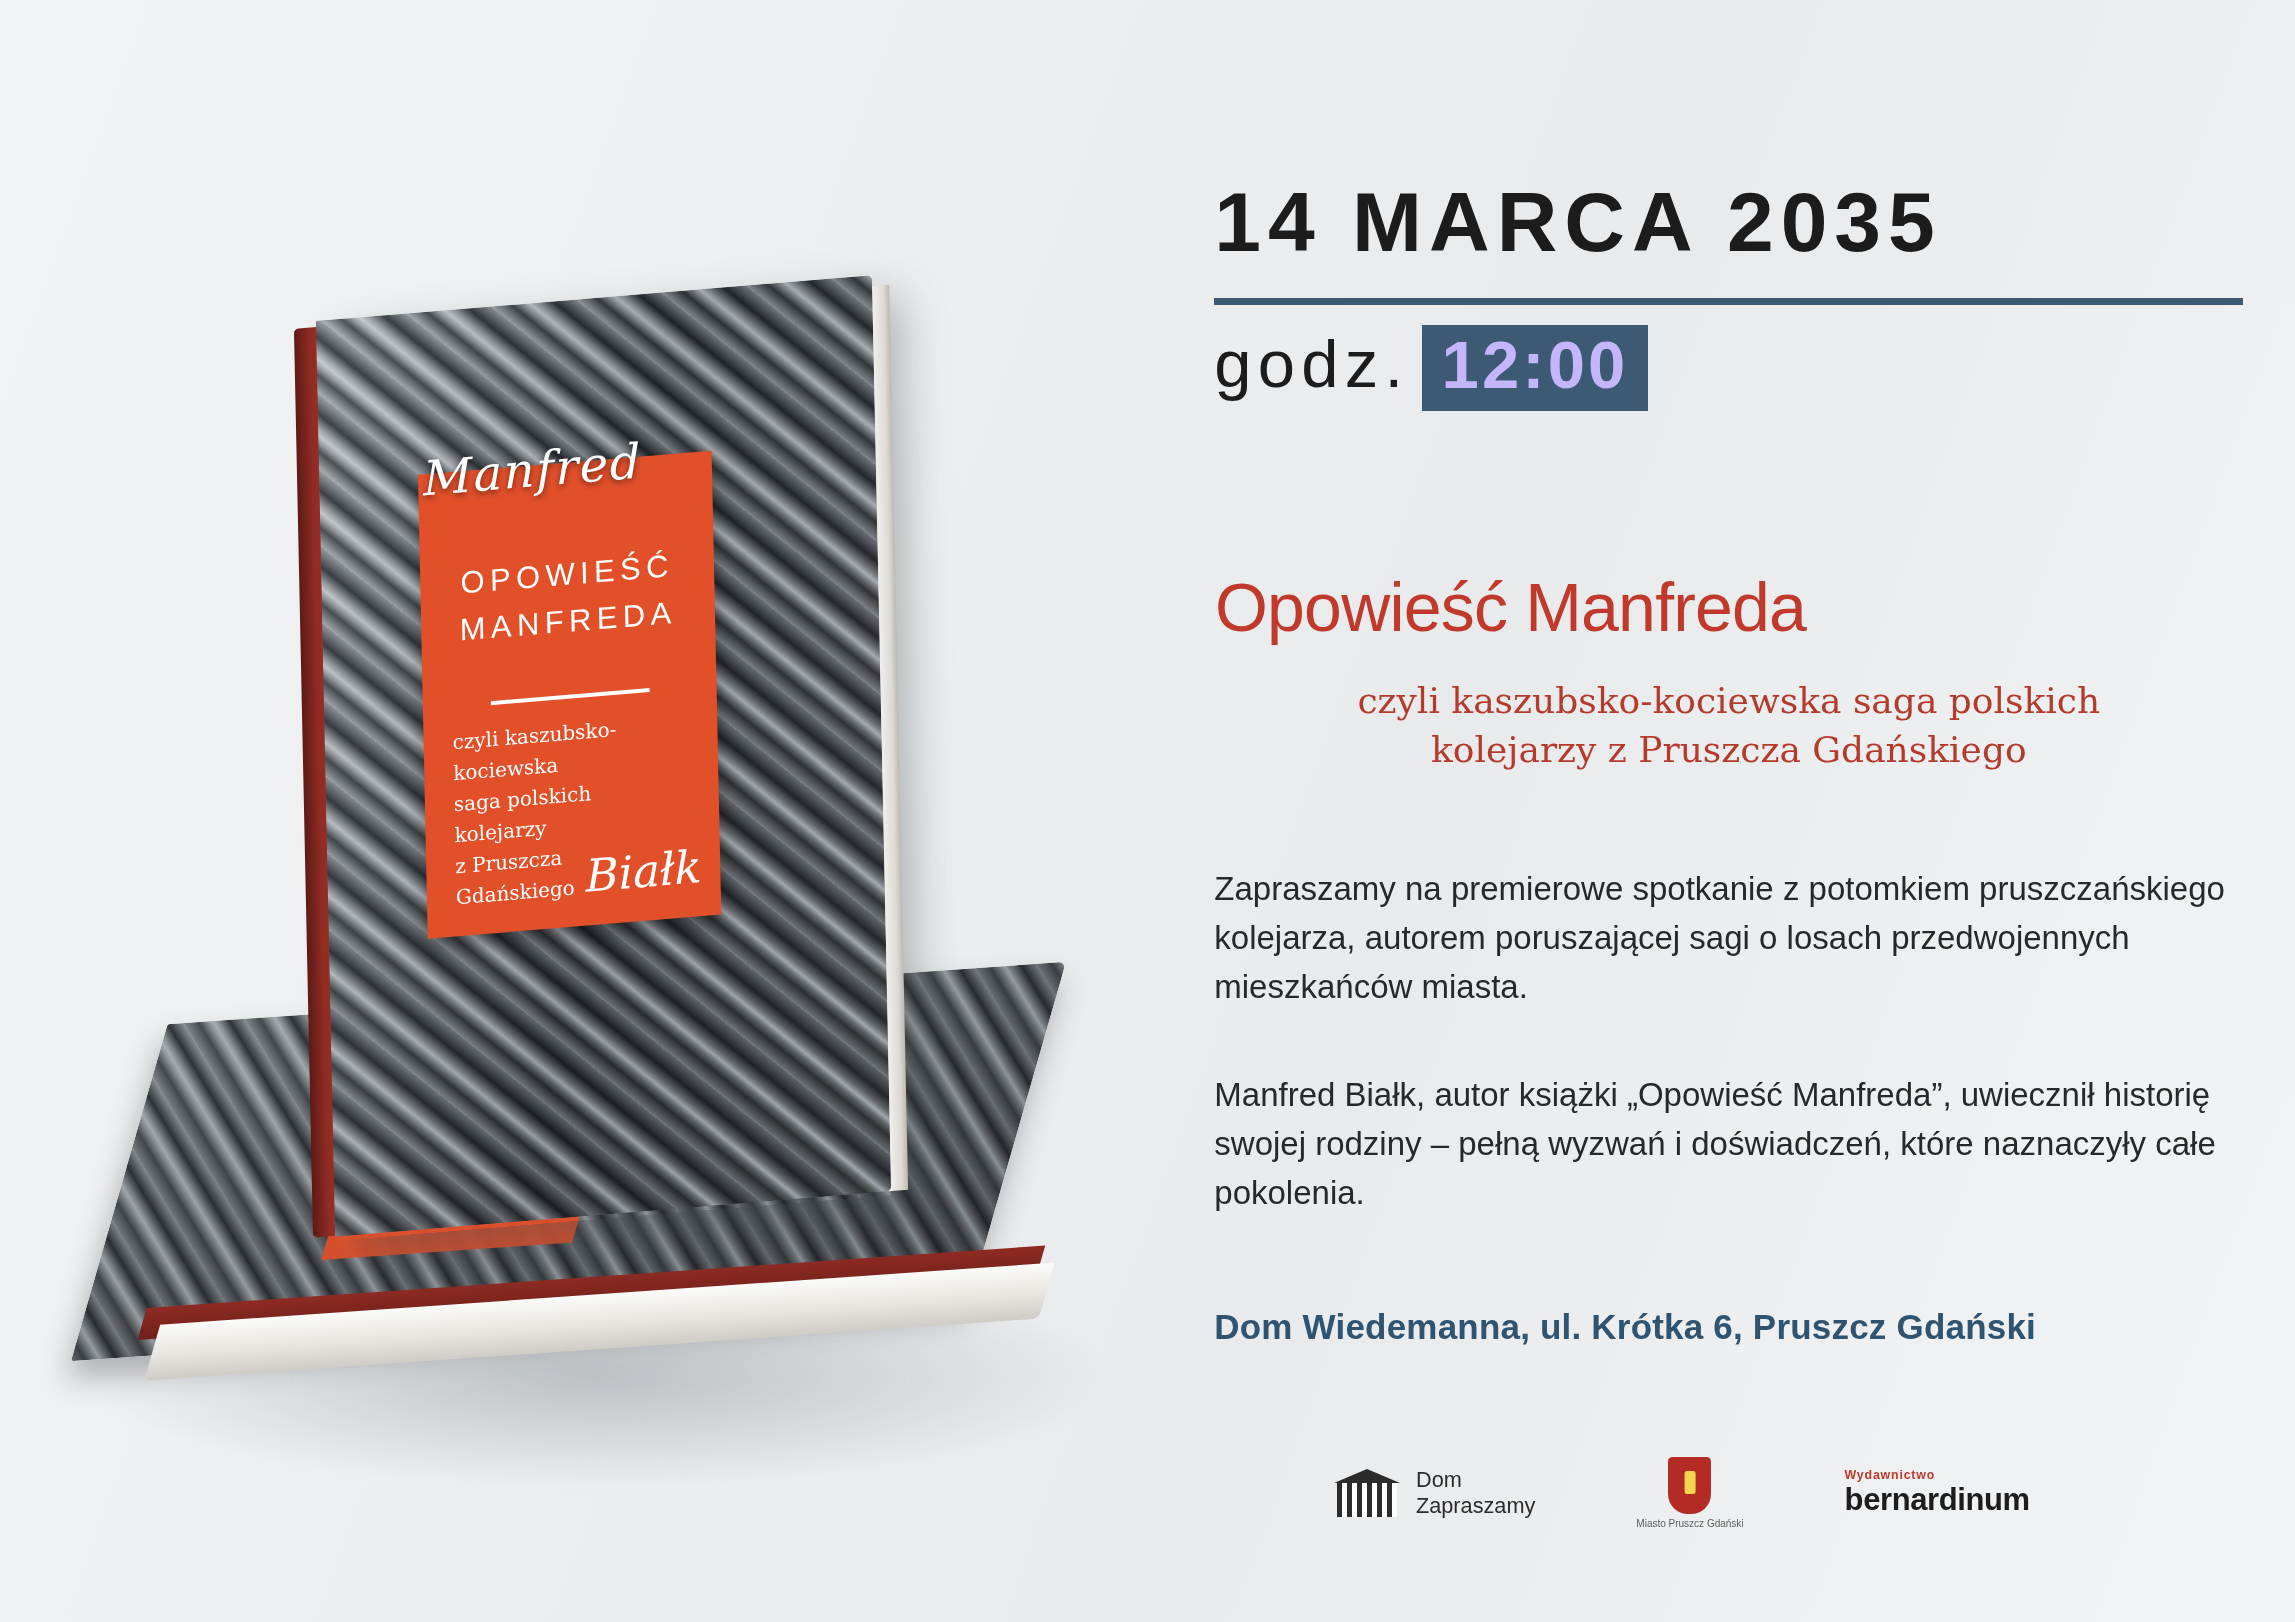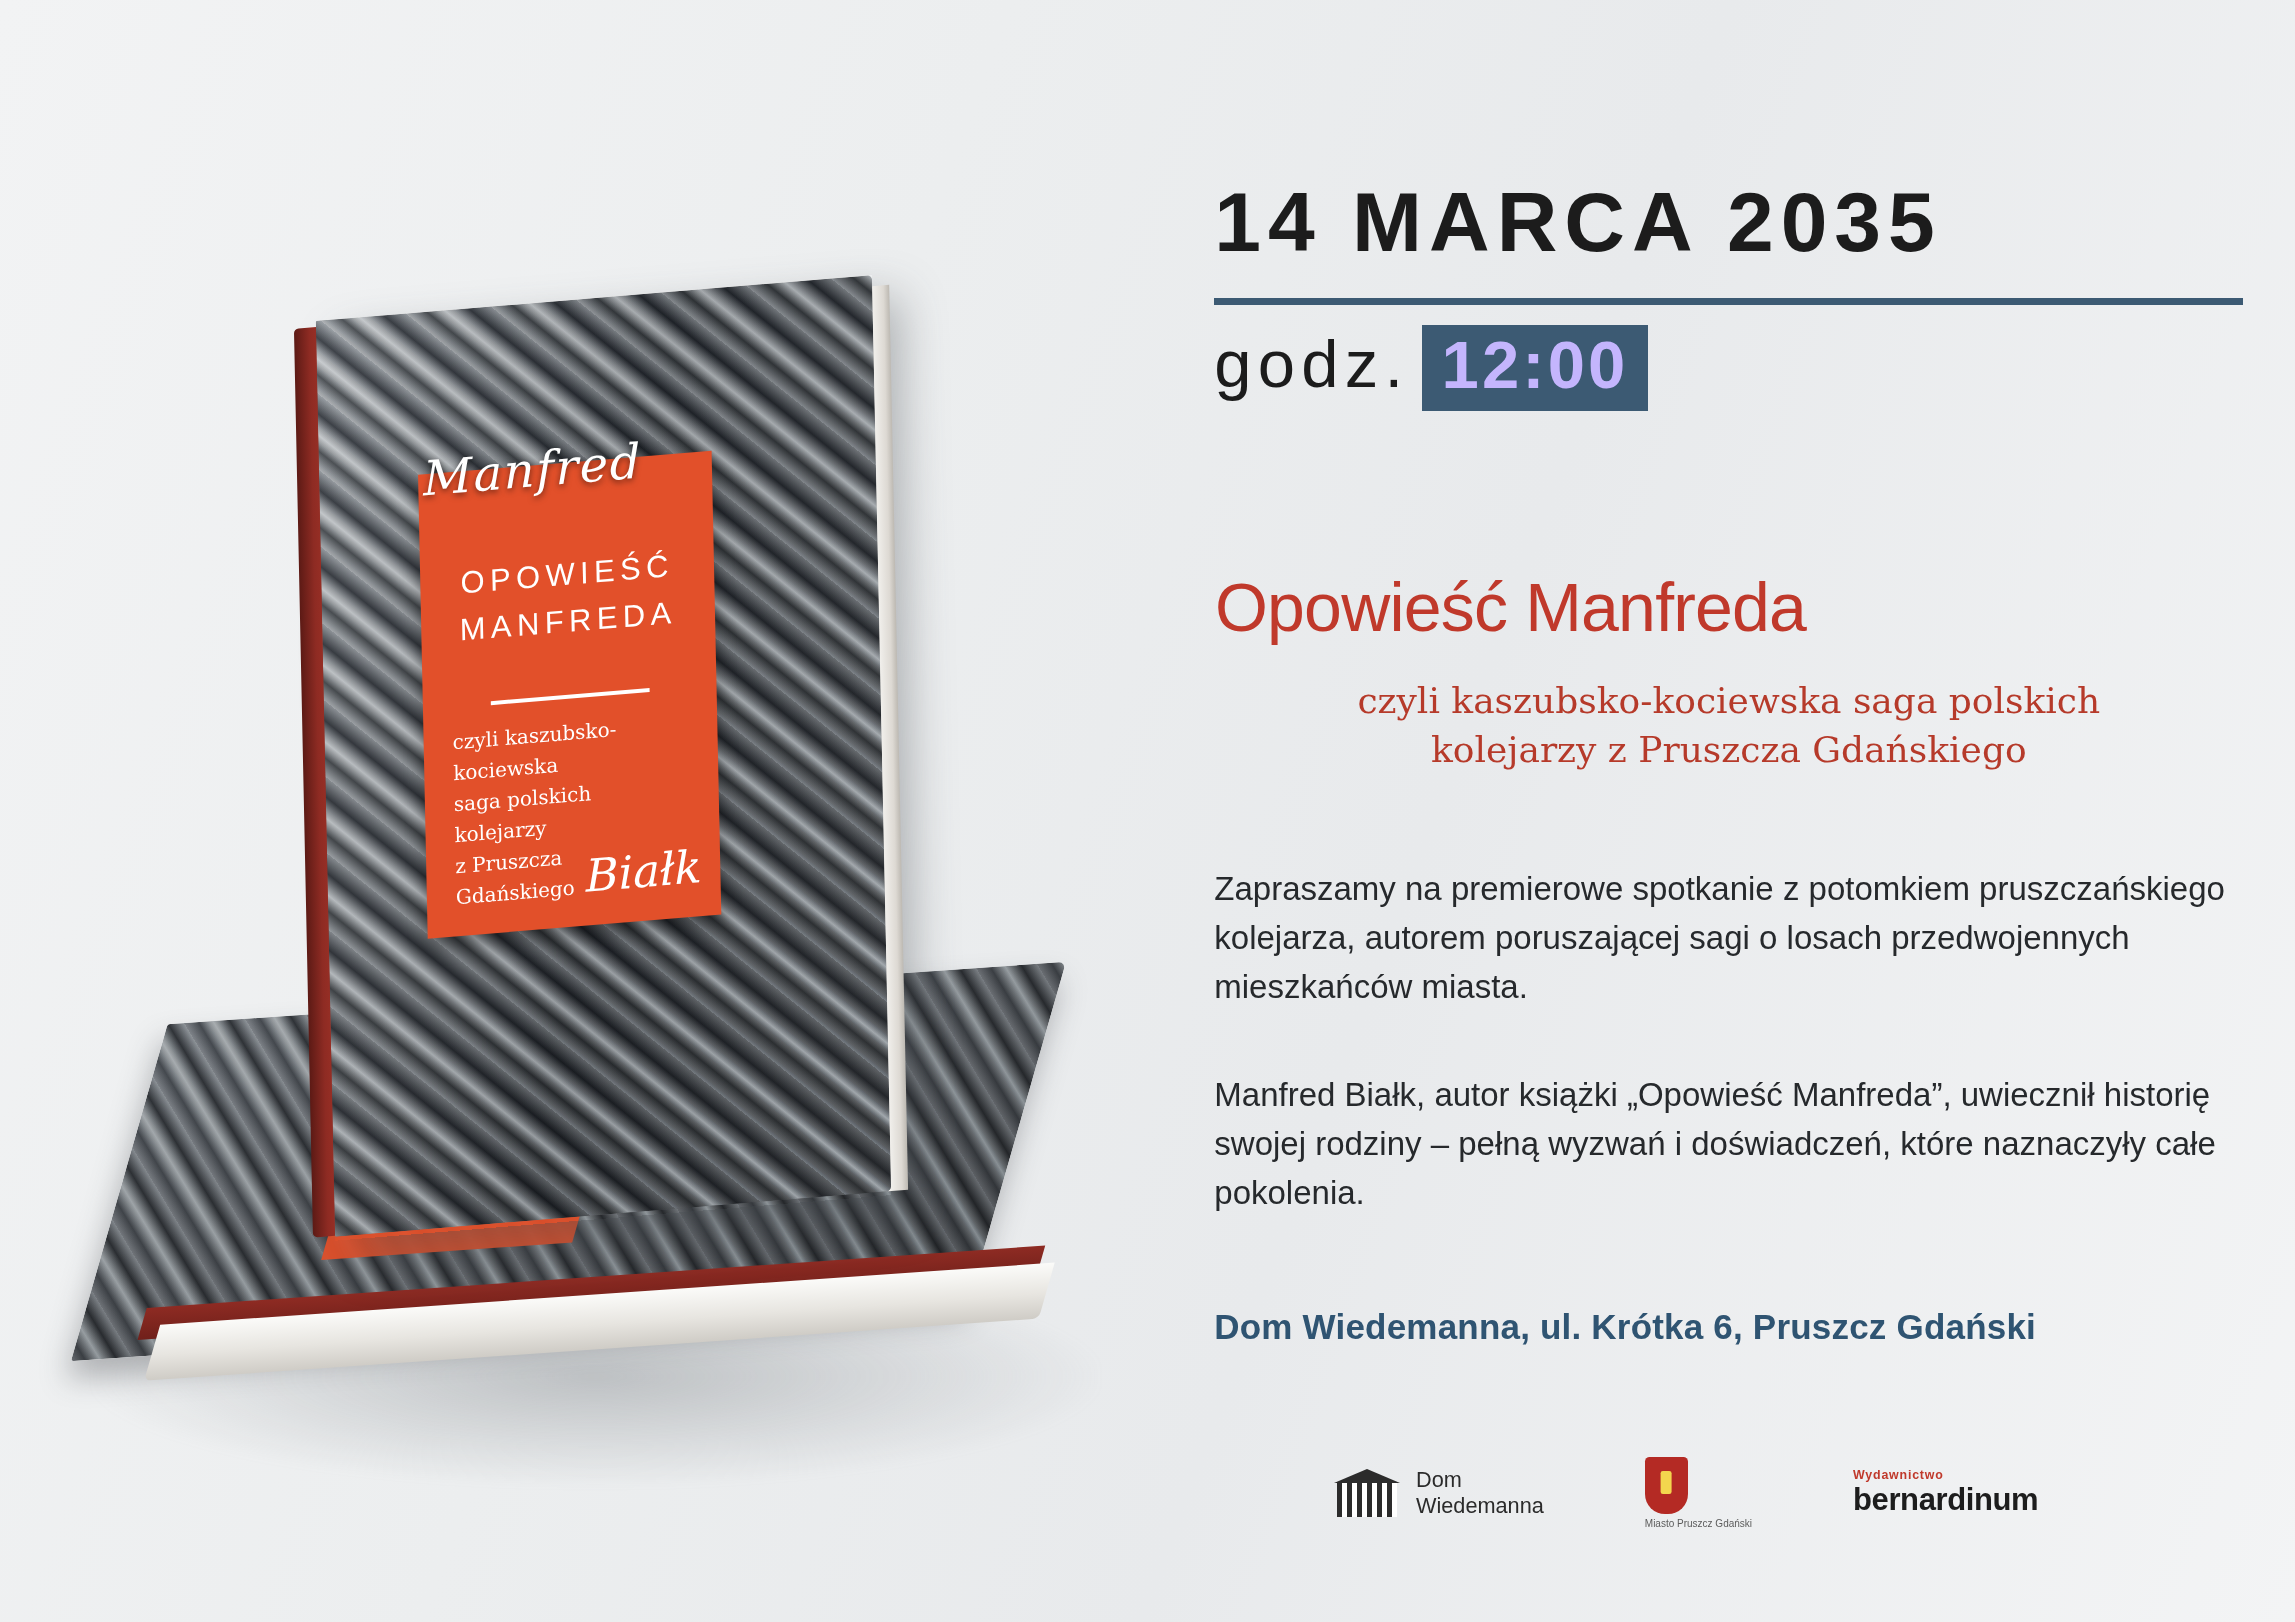--- a/index.html
+++ b/index.html
@@ -379,21 +379,21 @@
   }
   .logo-crest .cap {
     font-size: 10px;
     color: #5c5c5c;
     text-align: center;
     margin-top: 4.6px;
   }
   .logo-crest .wrap {
     display: flex;
     flex-direction: column;
-    align-items: flex-start;
+    align-items: center;
   }
   .logo-bern .top {
     font-size: 12.4px;
     color: #c0392b;
     letter-spacing: 0.8px;
     font-weight: 700;
   }
   .logo-bern .main {
     font-size: 31px;
     font-weight: 700;
@@ -465,21 +465,21 @@
 
     <div class="logos">
 
       <div class="logo logo-dom">
         <div class="glyph">
           <div class="roof"></div>
           <div class="body"></div>
         </div>
         <div class="txt">
           <span>Dom</span><br>
-          <span>Wiedemanna</span>
+          <span>Zapraszamy</span>
         </div>
       </div>
 
       <div class="logo logo-crest">
         <div class="wrap">
           <div class="shield"></div>
           <div class="cap">Miasto Pruszcz Gdański</div>
         </div>
       </div>
 

